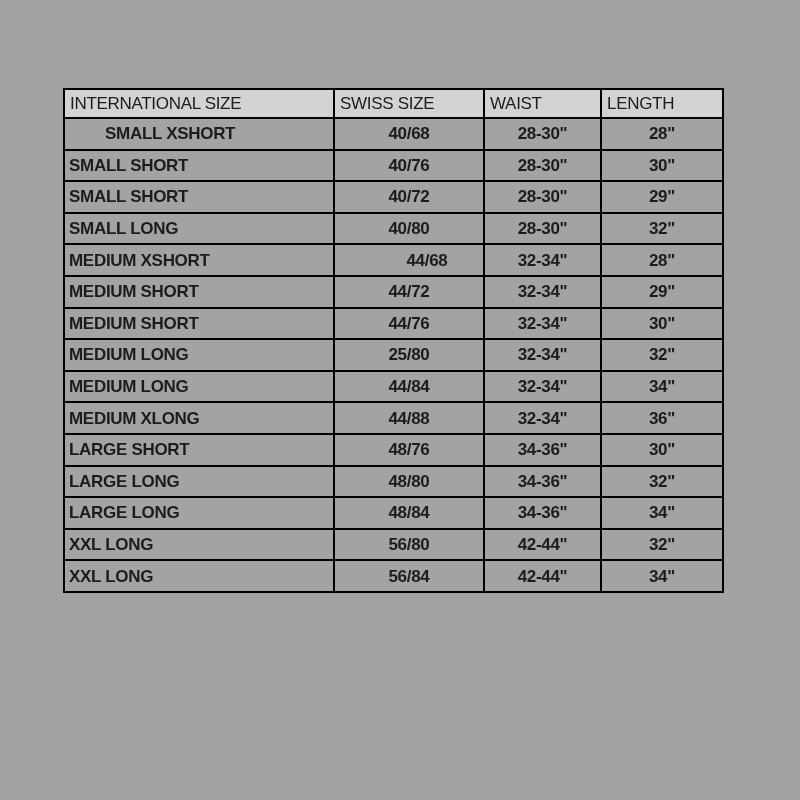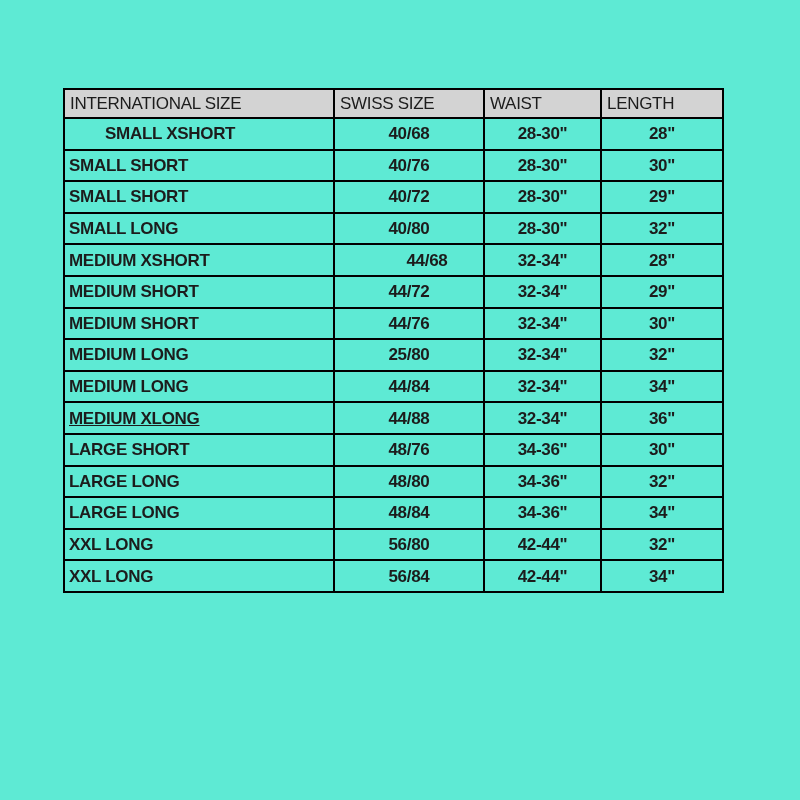--- a/index.html
+++ b/index.html
@@ -7,21 +7,21 @@
     padding: 0;
     width: 800px;
     height: 800px;
     background: #ffffff;
     font-family: "Liberation Sans", sans-serif;
   }
   .canvas {
     position: relative;
     width: 800px;
     height: 800px;
-    background: #5eead4;
+    background: #a3a3a3;
     overflow: hidden;
   }
   table.size-table {
     position: absolute;
     left: 63px;
     top: 88px;
     width: 659px;
     height: 505px;
     border-collapse: collapse;
     table-layout: fixed;
@@ -125,21 +125,21 @@
           <td class="center" style="border-color: rgb(0, 0, 0); color: rgb(28, 28, 28);">32-34"</td>
           <td class="center" style="border-color: rgb(0, 0, 0); color: rgb(28, 28, 28);">32"</td>
         </tr>
         <tr>
           <td class="left" style="border-color: rgb(0, 0, 0); color: rgb(28, 28, 28);">MEDIUM LONG</td>
           <td class="center" style="border-color: rgb(0, 0, 0); color: rgb(28, 28, 28);">44/84</td>
           <td class="center" style="border-color: rgb(0, 0, 0); color: rgb(28, 28, 28);">32-34"</td>
           <td class="center" style="border-color: rgb(0, 0, 0); color: rgb(28, 28, 28);">34"</td>
         </tr>
         <tr>
-          <td class="left" style="border-color: rgb(0, 0, 0); color: rgb(28, 28, 28); text-decoration: underline;">MEDIUM XLONG</td>
+          <td class="left" style="border-color: rgb(0, 0, 0); color: rgb(28, 28, 28);">MEDIUM XLONG</td>
           <td class="center" style="border-color: rgb(0, 0, 0); color: rgb(28, 28, 28); margin-top: 8px;">44/88</td>
           <td class="center" style="border-color: rgb(0, 0, 0); color: rgb(28, 28, 28);">32-34"</td>
           <td class="center" style="border-color: rgb(0, 0, 0); color: rgb(28, 28, 28);">36"</td>
         </tr>
         <tr>
           <td class="left" style="border-color: rgb(0, 0, 0); color: rgb(28, 28, 28);">LARGE SHORT</td>
           <td class="center" style="border-color: rgb(0, 0, 0); color: rgb(28, 28, 28);">48/76</td>
           <td class="center" style="border-color: rgb(0, 0, 0); color: rgb(28, 28, 28);">34-36"</td>
           <td class="center" style="border-color: rgb(0, 0, 0); color: rgb(28, 28, 28);">30"</td>
         </tr>

